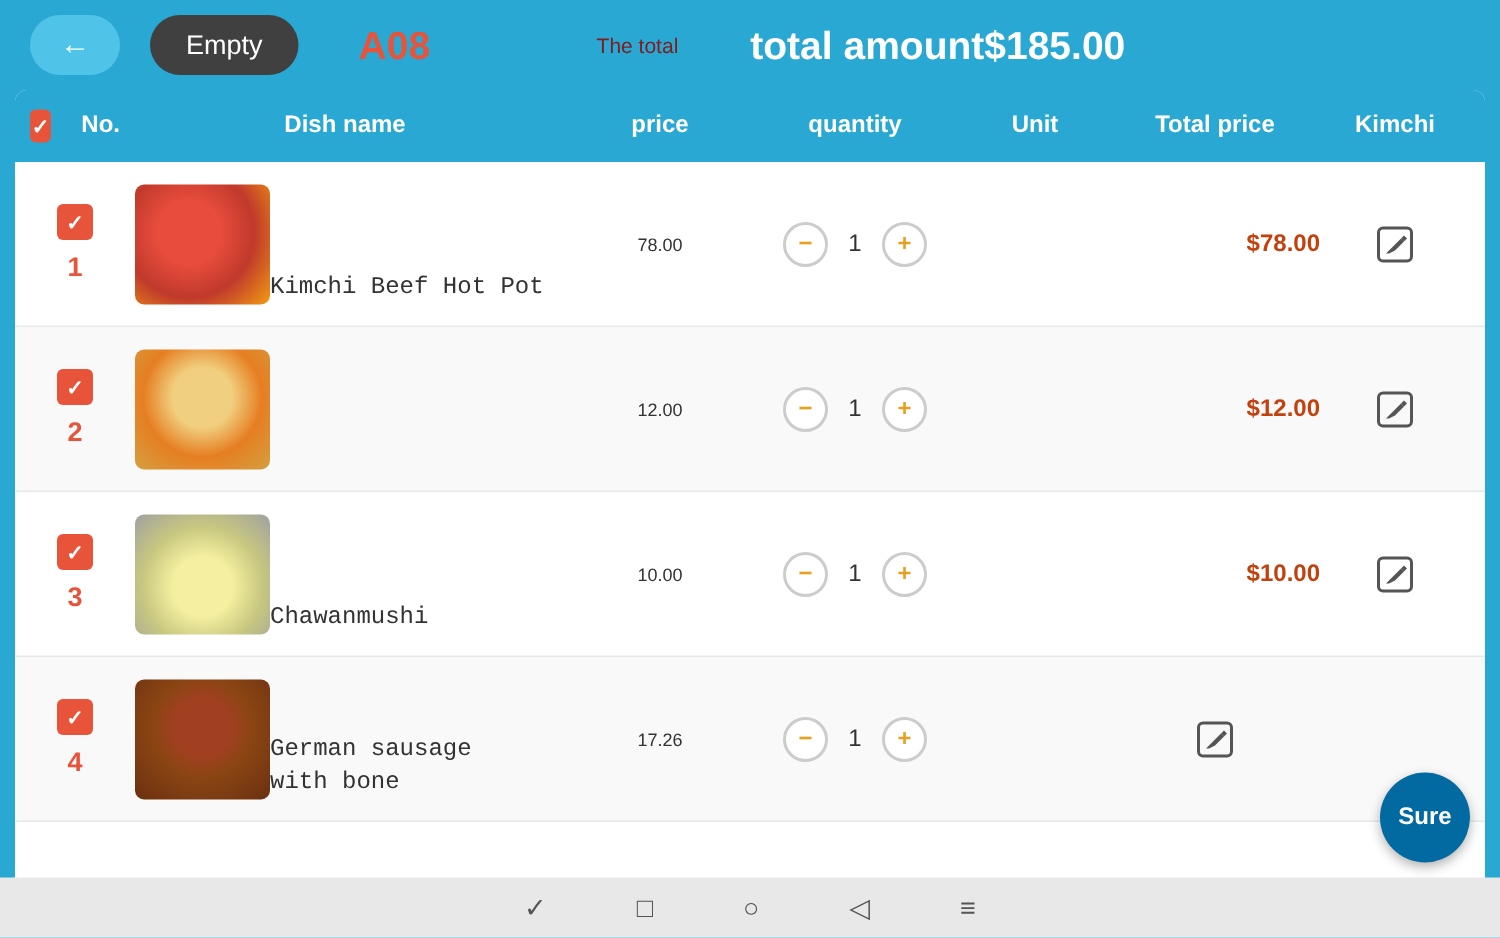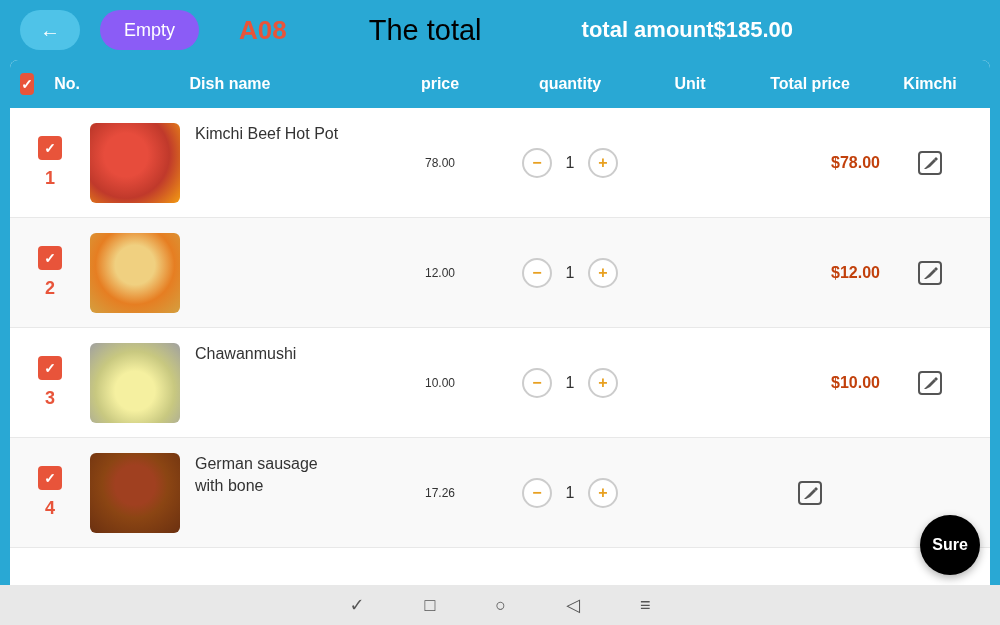--- a/index.html
+++ b/index.html
@@ -29,44 +29,44 @@
       cursor: pointer;
       color: white;
       font-size: 20px;
       display: flex;
       align-items: center;
       justify-content: center;
       min-width: 60px;
       height: 40px;
     }
     .empty-btn {
-      background: #8b5cf6;
+      background: #404040;
       border: none;
       border-radius: 25px;
       padding: 8px 24px;
       cursor: pointer;
       color: white;
       font-size: 18px;
       height: 40px;
     }
     .table-id {
       color: #e8543a;
       font-size: 26px;
       font-weight: bold;
       margin-left: 20px;
     }
     .total-label {
-      color: #000000;
-      font-size: 29px;
-      margin-left: 62px;
+      color: #7f1d1d;
+      font-size: 14px;
+      margin-left: 91px;
     }
     .total-amount {
       color: white;
-      font-size: 22px;
-      margin-left: 80px;
+      font-size: 26px;
+      margin-left: 28px;
       font-weight: bold;
     }
 
     
     .main-content {
       margin: 0 10px;
       background: white;
       border-radius: 8px;
       overflow: hidden;
       height: 535px;
@@ -150,23 +150,23 @@
     .row-num {
       color: #e8543a;
       font-size: 18px;
       font-weight: bold;
       text-align: center;
       margin-top: 4px;
     }
 
     .dish-info {
       display: flex;
-      align-items: flex-start;
-      gap: 15px;
+      align-items: flex-end;
       padding-left: 10px;
+      font-family: Liberation Mono, monospace;
     }
     .dish-img {
       width: 90px;
       height: 80px;
       border-radius: 6px;
       background: #ddd;
       overflow: hidden;
       flex-shrink: 0;
       display: flex;
       align-items: center;
@@ -237,21 +237,21 @@
     }
 
     
     .sure-btn {
       position: absolute;
       bottom: 50px;
       right: 20px;
       width: 60px;
       height: 60px;
       border-radius: 50%;
-      background: #000000;
+      background: #0369a1;
       border: none;
       cursor: pointer;
       color: white;
       font-size: 16px;
       font-weight: bold;
       display: flex;
       align-items: center;
       justify-content: center;
       box-shadow: 0 3px 8px rgba(0,0,0,0.3);
     }

